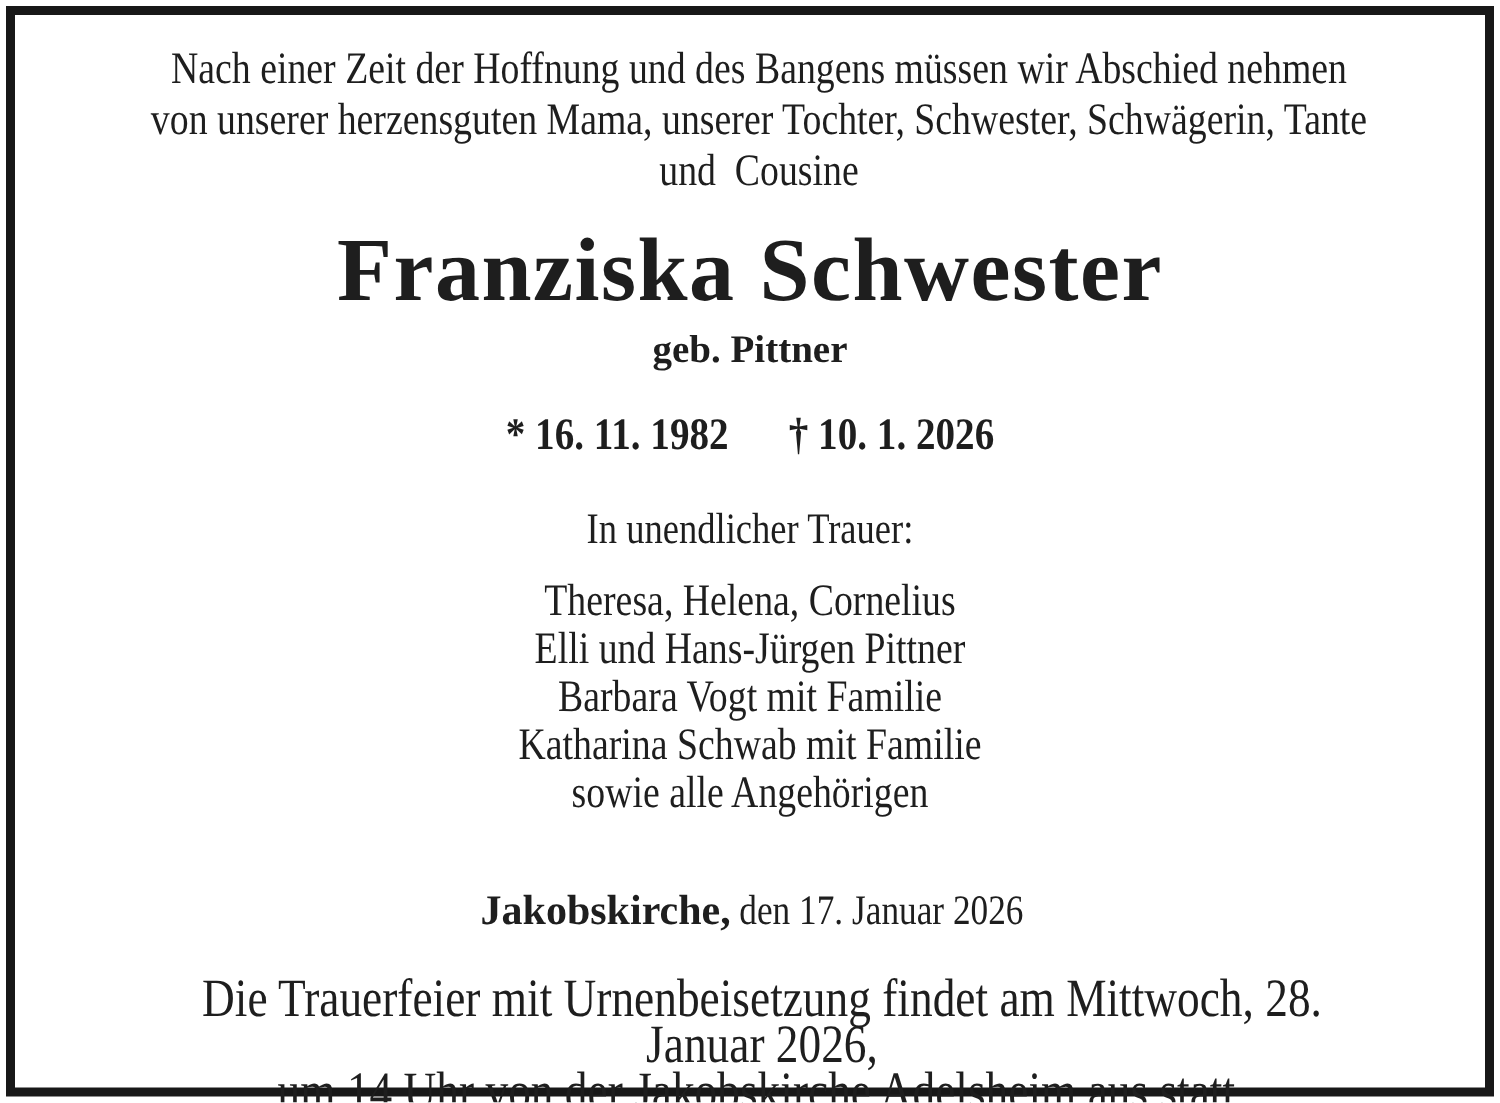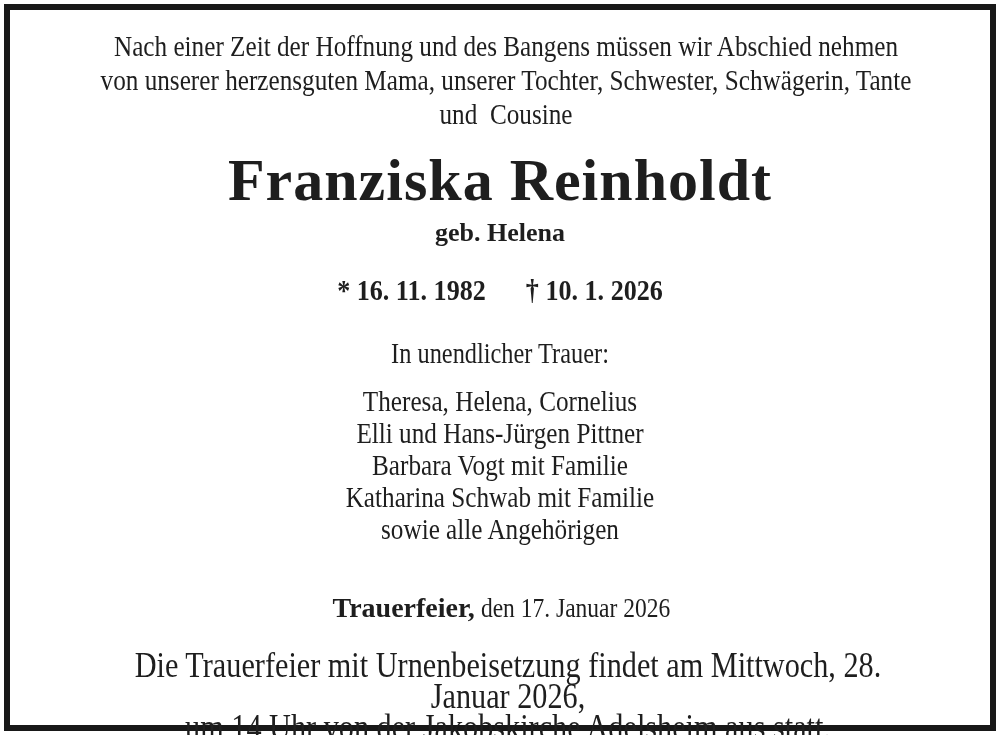--- a/index.html
+++ b/index.html
@@ -103,43 +103,43 @@
 
 <div class="page">
   <div class="frame">
 
     <div class="intro">
       <span class="cx">Nach einer Zeit der Hoffnung und des Bangens müssen wir Abschied nehmen</span>
       <span class="cx">von unserer herzensguten Mama, unserer Tochter, Schwester, Schwägerin, Tante</span>
       <span class="cx">und  Cousine</span>
     </div>
 
-    <h1 class="deceased-name">Franziska Reinholdt</h1>
+    <h1 class="deceased-name">Franziska Schwester</h1>
 
-    <div class="maiden">geb. Helena</div>
+    <div class="maiden">geb. Pittner</div>
 
     <div class="dates">
       <span>* 16. 11. 1982</span>
       <span>† 10. 1. 2026</span>
     </div>
 
     <div class="mourning-intro">
       <span class="cx">In unendlicher Trauer:</span>
     </div>
 
     <div class="mourners">
       <span class="cx">Theresa, Helena, Cornelius</span>
       <span class="cx">Elli und Hans-Jürgen Pittner</span>
       <span class="cx">Barbara Vogt mit Familie</span>
       <span class="cx">Katharina Schwab mit Familie</span>
       <span class="cx">sowie alle Angehörigen</span>
     </div>
 
     <div class="placeline">
-      <span class="place">Trauerfeier,</span>
+      <span class="place">Jakobskirche,</span>
         <span class="rest"> den 17. Januar 2026</span>
     </div>
 
     <div class="funeral">
       <span class="cx">Die Trauerfeier mit Urnenbeisetzung findet am Mittwoch, 28. Januar 2026,</span>
       <span class="cx">um 14 Uhr von der Jakobskirche Adelsheim aus statt.</span>
     </div>
 
   </div>
 </div>

